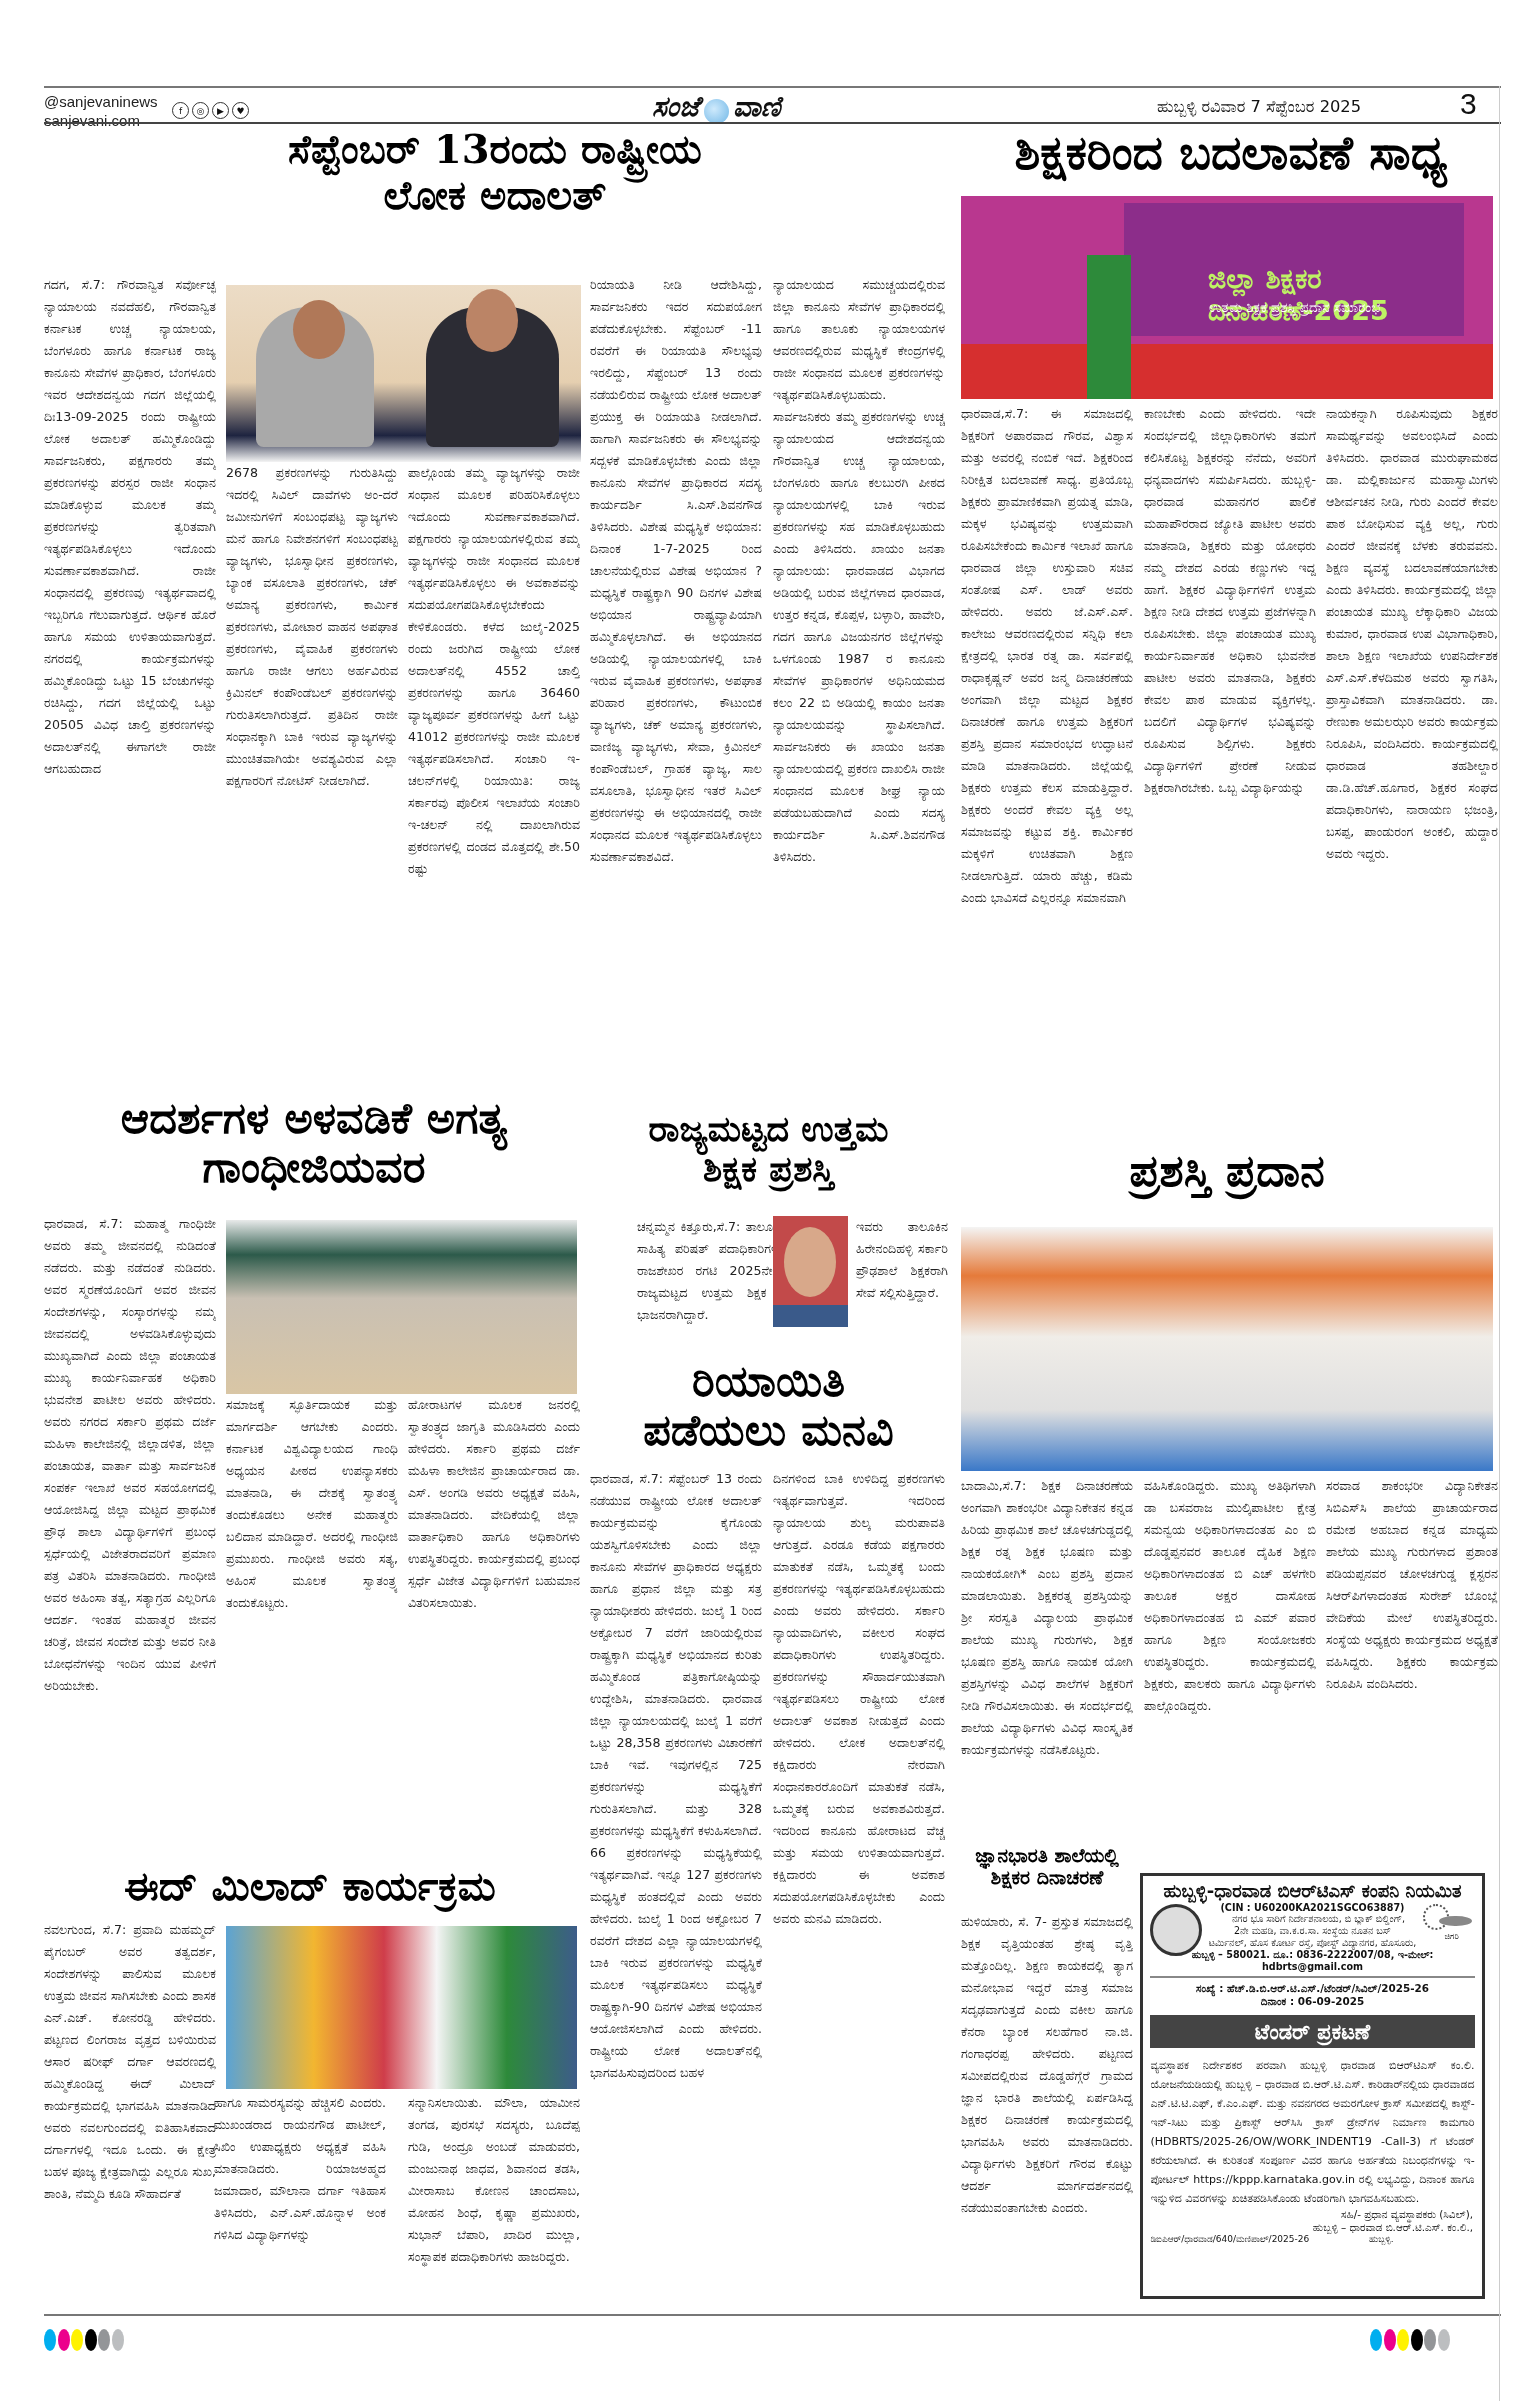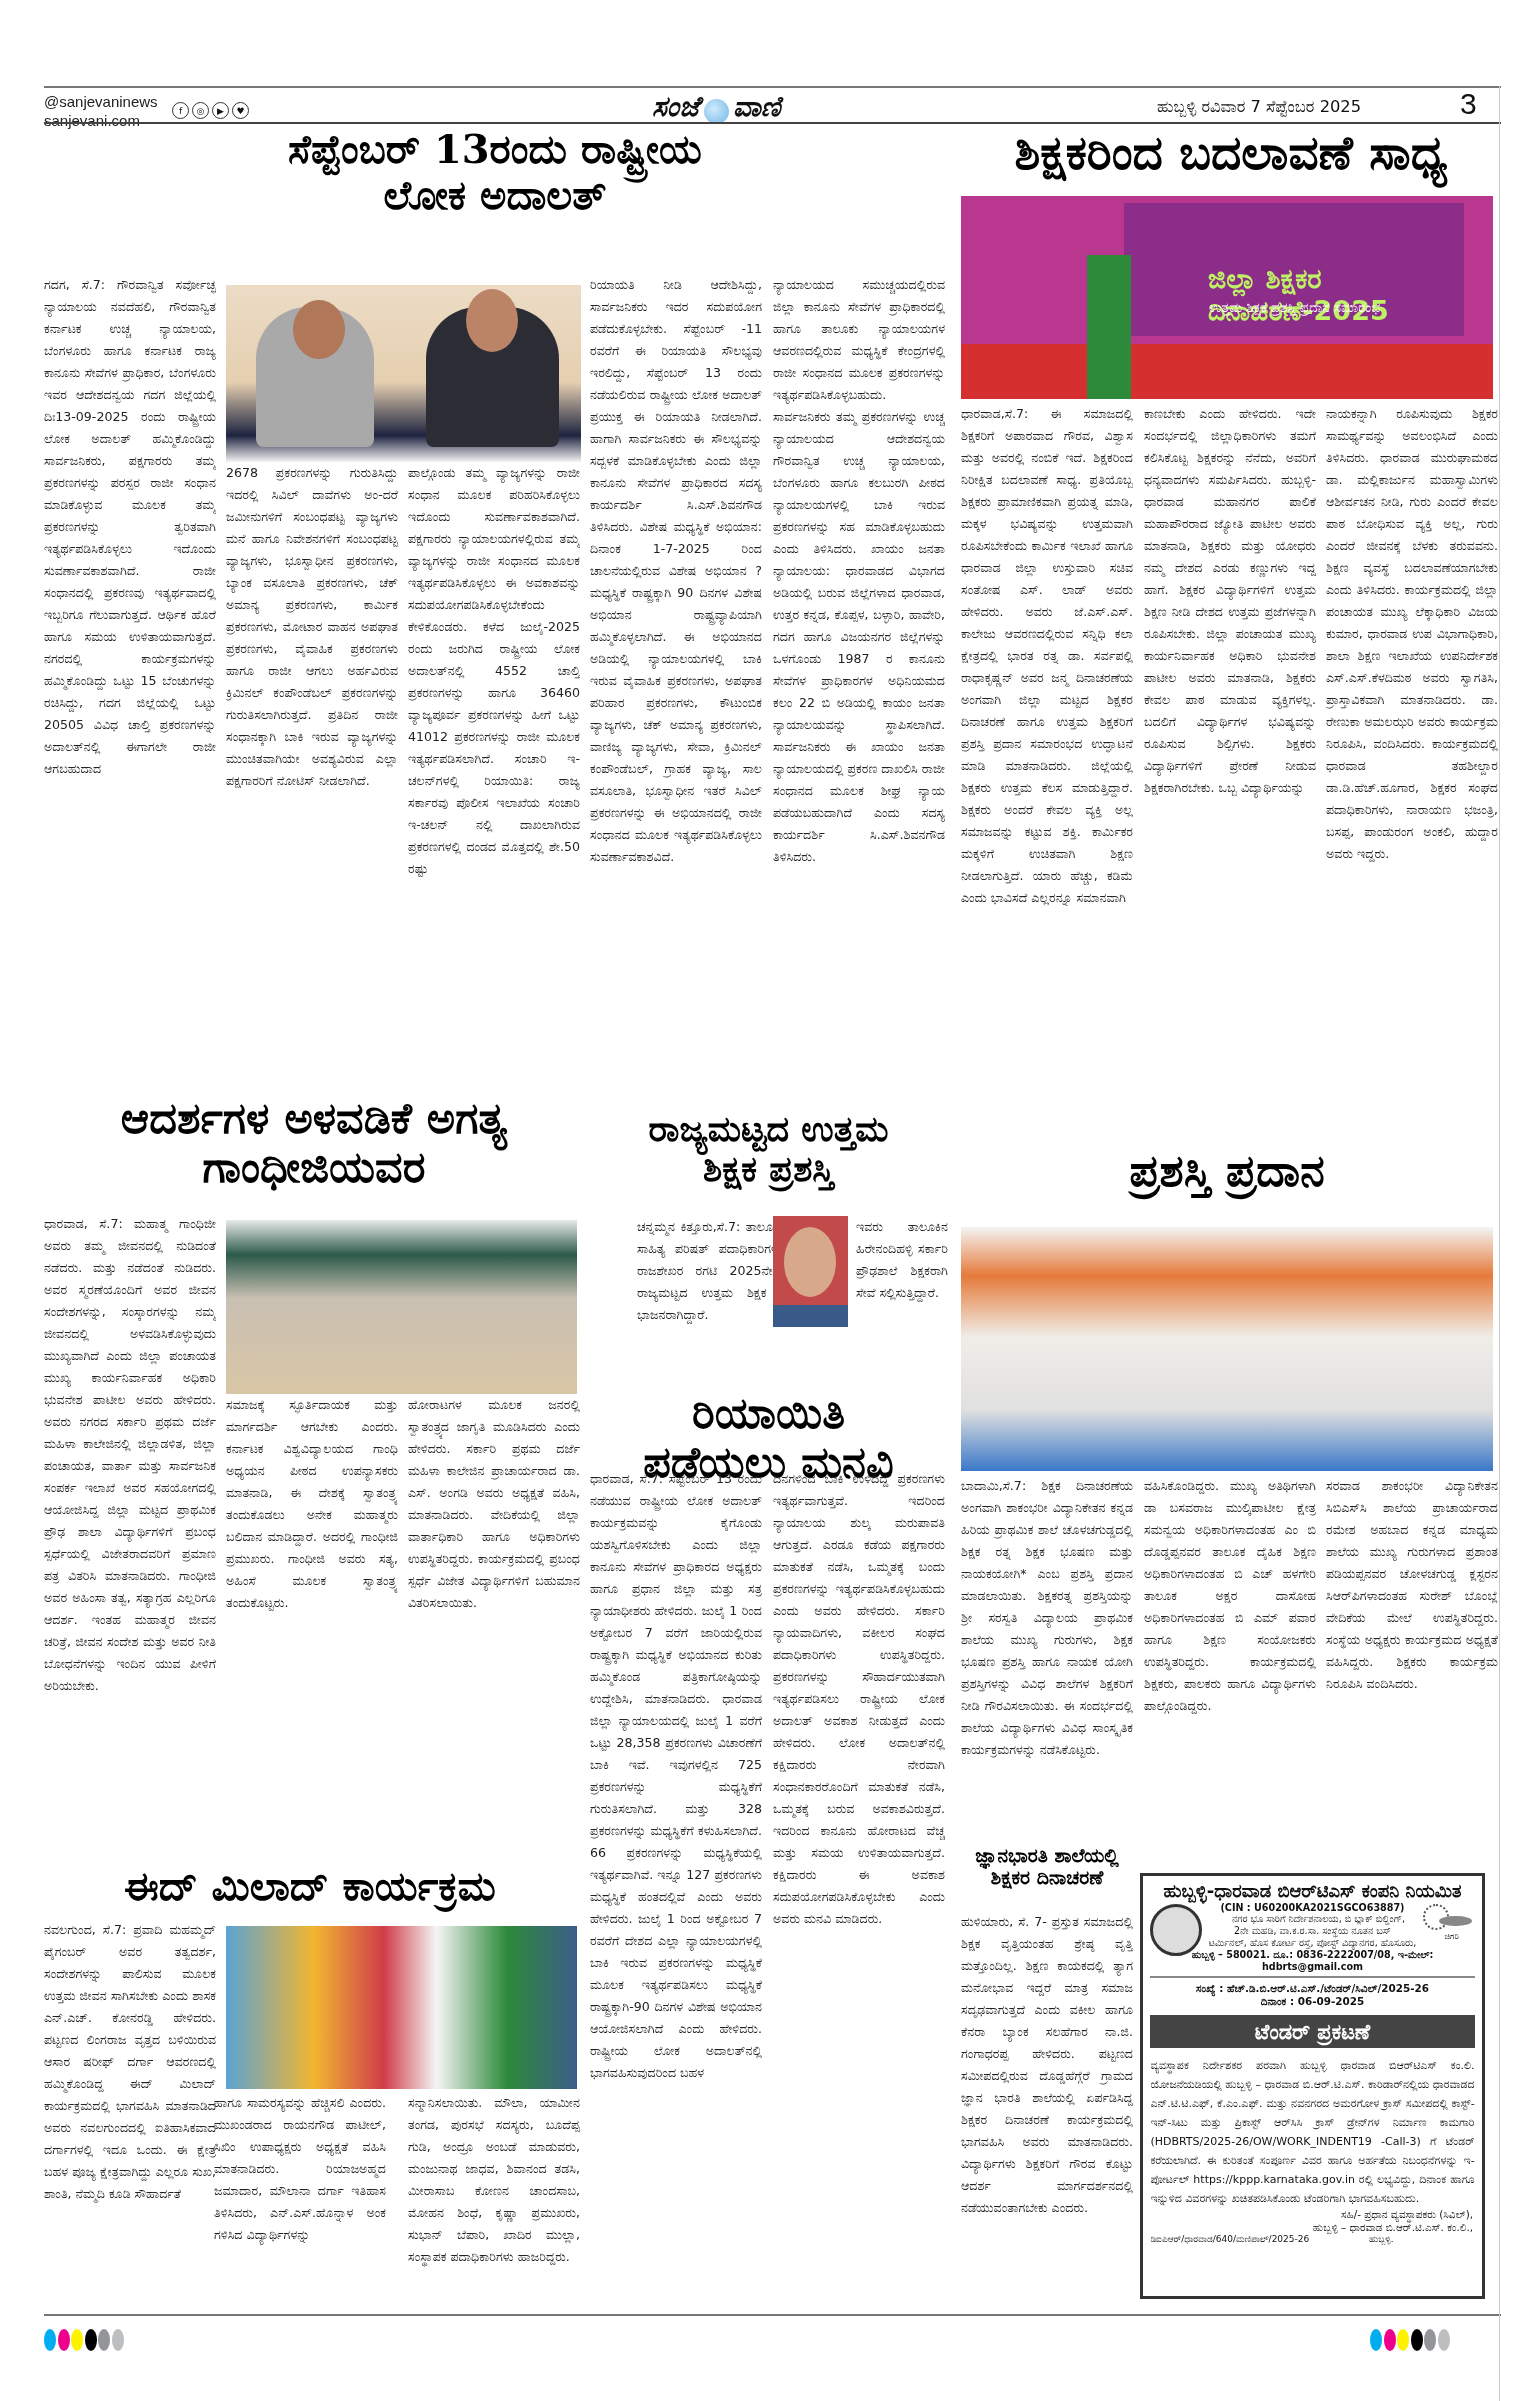--- a/index.html
+++ b/index.html
@@ -87,21 +87,21 @@
   <div>ರಾಜ್ಯಮಟ್ಟದ ಉತ್ತಮ</div>
   <div>ಶಿಕ್ಷಕ ಪ್ರಶಸ್ತಿ</div>
 </div>
 <div class="col" style="left:622px;top:1216px;width:174px;height:129px;margin-left:15px;">ಚನ್ನಮ್ಮನ ಕಿತ್ತೂರು,ಸೆ.7: ತಾಲೂಕಾ ಕನ್ನಡ ಸಾಹಿತ್ಯ ಪರಿಷತ್ ಪದಾಧಿಕಾರಿಗಳು ಶಿಕ್ಷಕ ರಾಜಶೇಖರ ರಗಟಿ 2025ನೇ ಸಾಲಿನ ರಾಜ್ಯಮಟ್ಟದ ಉತ್ತಮ ಶಿಕ್ಷಕ ಪ್ರಶಸ್ತಿಗೆ ಭಾಜನರಾಗಿದ್ದಾರೆ.</div>
 <div class="photo" style="left:773px;top:1216px;width:75px;height:111px;background:#c24a4a;">
   <div style="position:absolute;left:11px;top:11px;width:52px;height:70px;border-radius:50%;background:#d8a88a;"></div>
   <div style="position:absolute;left:0;top:89px;width:75px;height:22px;background:#3a5a8a;"></div>
 </div>
 <div class="col" style="left:856px;top:1216px;width:92px;height:129px;">ಇವರು ತಾಲೂಕಿನ ಹಿರೇನಂದಿಹಳ್ಳಿ ಸರ್ಕಾರಿ ಪ್ರೌಢಶಾಲೆ ಶಿಕ್ಷಕರಾಗಿ ಸೇವೆ ಸಲ್ಲಿಸುತ್ತಿದ್ದಾರೆ.</div>
 
-<div class="abs headline" style="left:591px;top:1357px;width:355px;font-size:43px;margin-top:32px;">
+<div class="abs headline" style="left:591px;top:1357px;width:355px;font-size:43px;">
   <div>ರಿಯಾಯಿತಿ</div>
   <div>ಪಡೆಯಲು ಮನವಿ</div>
 </div>
 <div class="col" style="left:590px;top:1468px;width:172px;height:810px;">ಧಾರವಾಡ, ಸೆ.7: ಸೆಪ್ಟೆಂಬರ್ 13 ರಂದು ನಡೆಯುವ ರಾಷ್ಟ್ರೀಯ ಲೋಕ ಅದಾಲತ್ ಕಾರ್ಯಕ್ರಮವನ್ನು ಕೈಗೊಂಡು ಯಶಸ್ವಿಗೊಳಿಸಬೇಕು ಎಂದು ಜಿಲ್ಲಾ ಕಾನೂನು ಸೇವೆಗಳ ಪ್ರಾಧಿಕಾರದ ಅಧ್ಯಕ್ಷರು ಹಾಗೂ ಪ್ರಧಾನ ಜಿಲ್ಲಾ ಮತ್ತು ಸತ್ರ ನ್ಯಾಯಾಧೀಶರು ಹೇಳಿದರು. ಜುಲೈ 1 ರಿಂದ ಅಕ್ಟೋಬರ 7 ವರೆಗೆ ಜಾರಿಯಲ್ಲಿರುವ ರಾಷ್ಟ್ರಕ್ಕಾಗಿ ಮಧ್ಯಸ್ಥಿಕೆ ಅಭಿಯಾನದ ಕುರಿತು ಹಮ್ಮಿಕೊಂಡ ಪತ್ರಿಕಾಗೋಷ್ಠಿಯನ್ನು ಉದ್ದೇಶಿಸಿ, ಮಾತನಾಡಿದರು. ಧಾರವಾಡ ಜಿಲ್ಲಾ ನ್ಯಾಯಾಲಯದಲ್ಲಿ ಜುಲೈ 1 ವರೆಗೆ ಒಟ್ಟು 28,358 ಪ್ರಕರಣಗಳು ವಿಚಾರಣೆಗೆ ಬಾಕಿ ಇವೆ. ಇವುಗಳಲ್ಲಿನ 725 ಪ್ರಕರಣಗಳನ್ನು ಮಧ್ಯಸ್ಥಿಕೆಗೆ ಗುರುತಿಸಲಾಗಿದೆ. ಮತ್ತು 328 ಪ್ರಕರಣಗಳನ್ನು ಮಧ್ಯಸ್ಥಿಕೆಗೆ ಕಳುಹಿಸಲಾಗಿದೆ. 66 ಪ್ರಕರಣಗಳನ್ನು ಮಧ್ಯಸ್ಥಿಕೆಯಲ್ಲಿ ಇತ್ಯರ್ಥವಾಗಿವೆ. ಇನ್ನೂ 127 ಪ್ರಕರಣಗಳು ಮಧ್ಯಸ್ಥಿಕೆ ಹಂತದಲ್ಲಿವೆ ಎಂದು ಅವರು ಹೇಳಿದರು. ಜುಲೈ 1 ರಿಂದ ಅಕ್ಟೋಬರ 7 ರವರೆಗೆ ದೇಶದ ಎಲ್ಲಾ ನ್ಯಾಯಾಲಯಗಳಲ್ಲಿ ಬಾಕಿ ಇರುವ ಪ್ರಕರಣಗಳನ್ನು ಮಧ್ಯಸ್ಥಿಕೆ ಮೂಲಕ ಇತ್ಯರ್ಥಪಡಿಸಲು ಮಧ್ಯಸ್ಥಿಕೆ ರಾಷ್ಟ್ರಕ್ಕಾಗಿ-90 ದಿನಗಳ ವಿಶೇಷ ಅಭಿಯಾನ ಆಯೋಜಿಸಲಾಗಿದೆ ಎಂದು ಹೇಳಿದರು. ರಾಷ್ಟ್ರೀಯ ಲೋಕ ಅದಾಲತ್‌ನಲ್ಲಿ ಭಾಗವಹಿಸುವುದರಿಂದ ಬಹಳ</div>
 <div class="col" style="left:773px;top:1468px;width:172px;height:810px;">ದಿನಗಳಿಂದ ಬಾಕಿ ಉಳಿದಿದ್ದ ಪ್ರಕರಣಗಳು ಇತ್ಯರ್ಥವಾಗುತ್ತವೆ. ಇದರಿಂದ ನ್ಯಾಯಾಲಯ ಶುಲ್ಕ ಮರುಪಾವತಿ ಆಗುತ್ತದೆ. ಎರಡೂ ಕಡೆಯ ಪಕ್ಷಗಾರರು ಮಾತುಕತೆ ನಡೆಸಿ, ಒಮ್ಮತಕ್ಕೆ ಬಂದು ಪ್ರಕರಣಗಳನ್ನು ಇತ್ಯರ್ಥಪಡಿಸಿಕೊಳ್ಳಬಹುದು ಎಂದು ಅವರು ಹೇಳಿದರು. ಸರ್ಕಾರಿ ನ್ಯಾಯವಾದಿಗಳು, ವಕೀಲರ ಸಂಘದ ಪದಾಧಿಕಾರಿಗಳು ಉಪಸ್ಥಿತರಿದ್ದರು. ಪ್ರಕರಣಗಳನ್ನು ಸೌಹಾರ್ದಯುತವಾಗಿ ಇತ್ಯರ್ಥಪಡಿಸಲು ರಾಷ್ಟ್ರೀಯ ಲೋಕ ಅದಾಲತ್ ಅವಕಾಶ ನೀಡುತ್ತದೆ ಎಂದು ಹೇಳಿದರು. ಲೋಕ ಅದಾಲತ್‌ನಲ್ಲಿ ಕಕ್ಷಿದಾರರು ನೇರವಾಗಿ ಸಂಧಾನಕಾರರೊಂದಿಗೆ ಮಾತುಕತೆ ನಡೆಸಿ, ಒಮ್ಮತಕ್ಕೆ ಬರುವ ಅವಕಾಶವಿರುತ್ತದೆ. ಇದರಿಂದ ಕಾನೂನು ಹೋರಾಟದ ವೆಚ್ಚ ಮತ್ತು ಸಮಯ ಉಳಿತಾಯವಾಗುತ್ತದೆ. ಕಕ್ಷಿದಾರರು ಈ ಅವಕಾಶ ಸದುಪಯೋಗಪಡಿಸಿಕೊಳ್ಳಬೇಕು ಎಂದು ಅವರು ಮನವಿ ಮಾಡಿದರು.</div>
 
 <div class="abs headline" style="left:961px;top:1146px;width:532px;font-size:44px;">ಪ್ರಶಸ್ತಿ ಪ್ರದಾನ</div>
 <div class="photo" style="left:961px;top:1227px;width:532px;height:244px;background:linear-gradient(180deg,#f4f4f4 0%,#e57a3a 20%,#f0ede8 45%,#e0e0e0 75%,#3a78c8 100%);"></div>
 <div class="col" style="left:961px;top:1475px;width:172px;height:370px;">ಬಾದಾಮಿ,ಸೆ.7: ಶಿಕ್ಷಕ ದಿನಾಚರಣೆಯ ಅಂಗವಾಗಿ ಶಾಕಂಭರೀ ವಿದ್ಯಾನಿಕೇತನ ಕನ್ನಡ ಹಿರಿಯ ಪ್ರಾಥಮಿಕ ಶಾಲೆ ಚೊಳಚಗುಡ್ಡದಲ್ಲಿ ಶಿಕ್ಷಕ ರತ್ನ ಶಿಕ್ಷಕ ಭೂಷಣ ಮತ್ತು ನಾಯಕಯೋಗಿ* ಎಂಬ ಪ್ರಶಸ್ತಿ ಪ್ರದಾನ ಮಾಡಲಾಯಿತು. ಶಿಕ್ಷಕರತ್ನ ಪ್ರಶಸ್ತಿಯನ್ನು ಶ್ರೀ ಸರಸ್ವತಿ ವಿದ್ಯಾಲಯ ಪ್ರಾಥಮಿಕ ಶಾಲೆಯ ಮುಖ್ಯ ಗುರುಗಳು, ಶಿಕ್ಷಕ ಭೂಷಣ ಪ್ರಶಸ್ತಿ ಹಾಗೂ ನಾಯಕ ಯೋಗಿ ಪ್ರಶಸ್ತಿಗಳನ್ನು ವಿವಿಧ ಶಾಲೆಗಳ ಶಿಕ್ಷಕರಿಗೆ ನೀಡಿ ಗೌರವಿಸಲಾಯಿತು. ಈ ಸಂದರ್ಭದಲ್ಲಿ ಶಾಲೆಯ ವಿದ್ಯಾರ್ಥಿಗಳು ವಿವಿಧ ಸಾಂಸ್ಕೃತಿಕ ಕಾರ್ಯಕ್ರಮಗಳನ್ನು ನಡೆಸಿಕೊಟ್ಟರು.</div>
 <div class="col" style="left:1144px;top:1475px;width:172px;height:370px;">ವಹಿಸಿಕೊಂಡಿದ್ದರು. ಮುಖ್ಯ ಅತಿಥಿಗಳಾಗಿ ಡಾ ಬಸವರಾಜ ಮುಲ್ಕಿಪಾಟೀಲ ಕ್ಷೇತ್ರ ಸಮನ್ವಯ ಅಧಿಕಾರಿಗಳಾದಂತಹ ಎಂ ಬಿ ದೊಡ್ಡಪ್ಪನವರ ತಾಲೂಕ ದೈಹಿಕ ಶಿಕ್ಷಣ ಅಧಿಕಾರಿಗಳಾದಂತಹ ಬಿ ಎಚ್ ಹಳಗೇರಿ ತಾಲೂಕ ಅಕ್ಷರ ದಾಸೋಹ ಅಧಿಕಾರಿಗಳಾದಂತಹ ಬಿ ಎಮ್ ಪವಾರ ಹಾಗೂ ಶಿಕ್ಷಣ ಸಂಯೋಜಕರು ಉಪಸ್ಥಿತರಿದ್ದರು. ಕಾರ್ಯಕ್ರಮದಲ್ಲಿ ಶಿಕ್ಷಕರು, ಪಾಲಕರು ಹಾಗೂ ವಿದ್ಯಾರ್ಥಿಗಳು ಪಾಲ್ಗೊಂಡಿದ್ದರು.</div>

